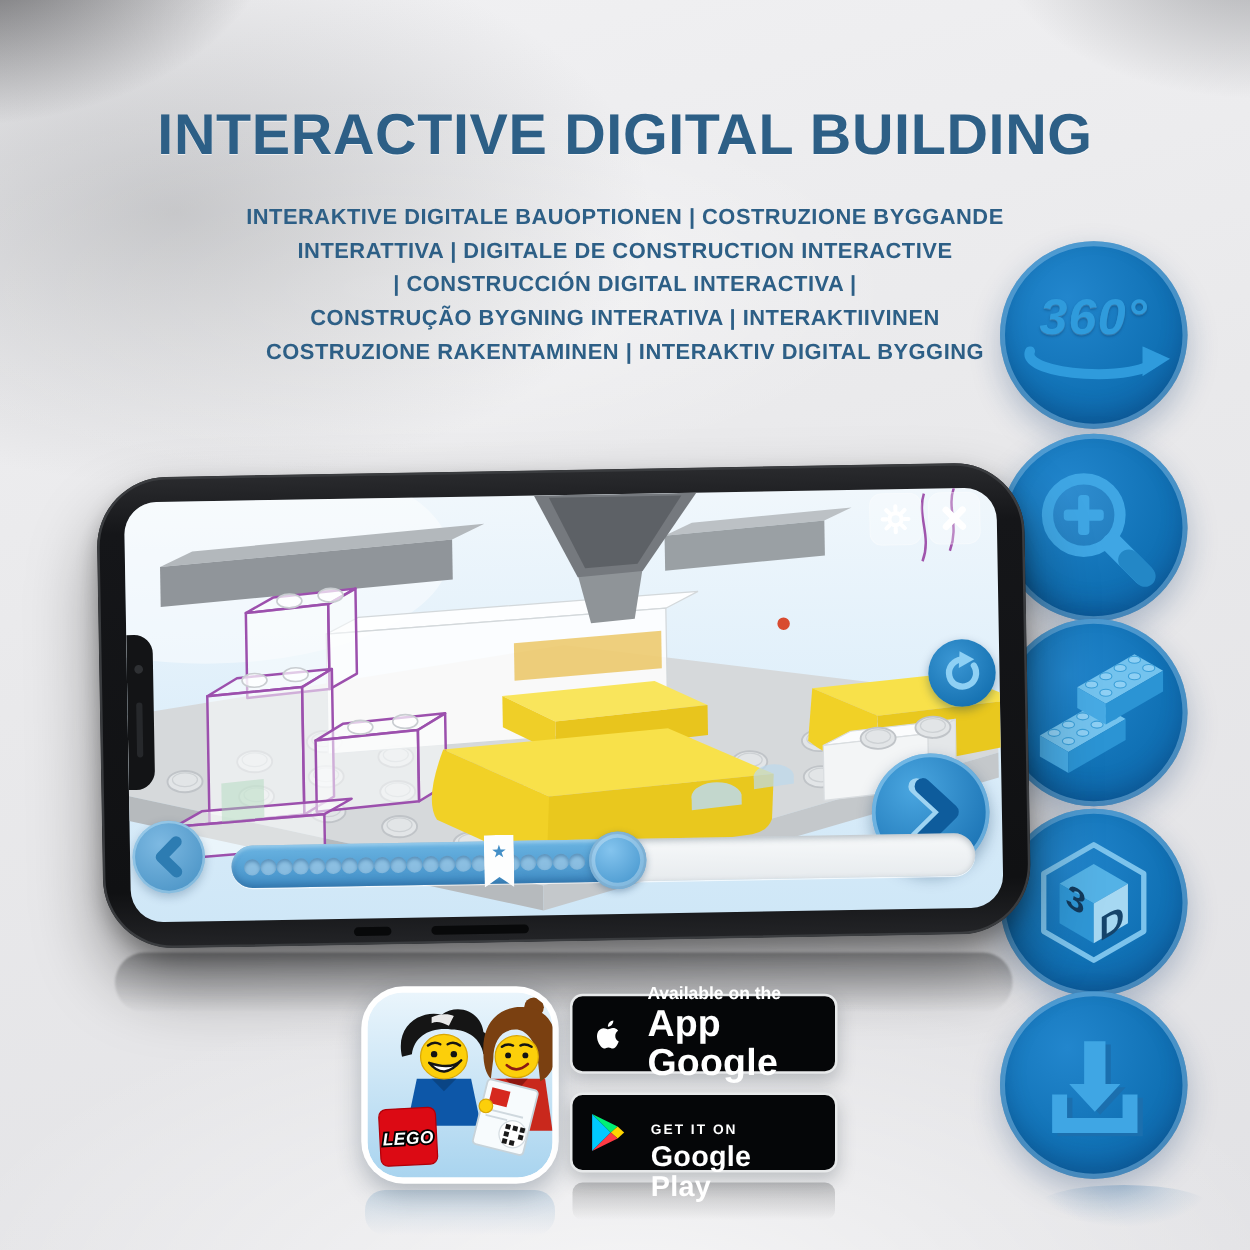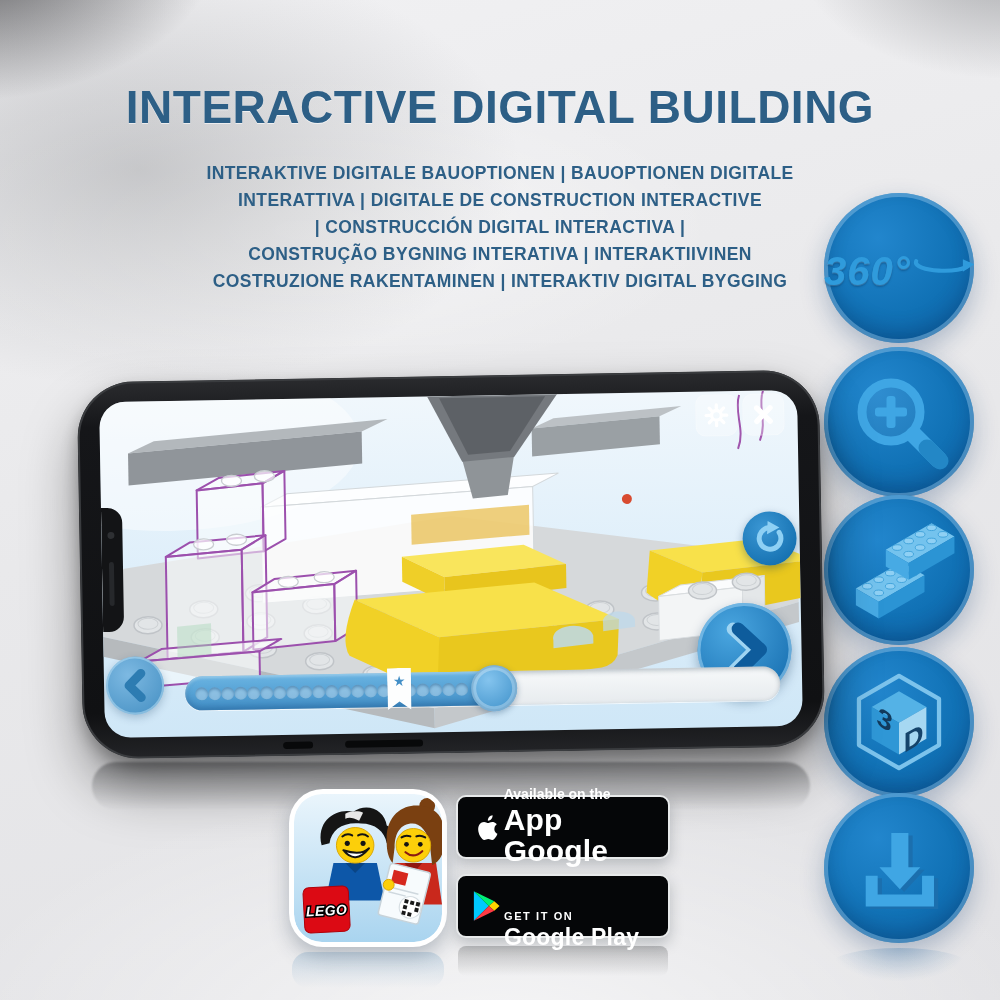--- a/index.html
+++ b/index.html
@@ -19,24 +19,24 @@
     position:absolute; top:80px; left:0; right:0; text-align:center;
     font-size:46px; font-weight:800; letter-spacing:.5px; color:#2d5f86;
     text-shadow:0 1px 0 rgba(255,255,255,.6);
   }
   .subtitle{
     position:absolute; top:160px; left:120px; width:760px; text-align:center;
     font-size:17.5px; line-height:27px; font-weight:bold; letter-spacing:.4px; color:#2d5f86;
   }
   
   .side-circle{
-    position:absolute; left:824px; width:150px; height:150px; border-radius:50%;
+    position:absolute; left:800px; width:150px; height:150px; border-radius:50%;
     background:radial-gradient(circle at 36% 30%, #2286cd 0%, #1172b6 55%, #0d61a4 100%);
     box-shadow:0 10px 24px rgba(20,60,110,.28), inset 0 0 0 4px rgba(145,198,236,.45), inset 0 -10px 20px rgba(0,30,70,.28);
-    display:flex; flex-direction:row; align-items:center; justify-content:center;
+    display:flex; flex-direction:column; align-items:center; justify-content:center;
   }
   .c-360{top:193px;} .c-zoom{top:347px;} .c-brick{top:495px;} .c-3d{top:647px;} .c-dl{top:793px;}
   .deg-label{
     font-size:40px; font-weight:800; letter-spacing:1px; color:#2f9bdc; font-style:italic;
     text-shadow:0 2px 2px rgba(8,48,88,.4), 0 1px 0 rgba(160,215,250,.4); margin-top:6px;
   }
   
   .phone{
     position:absolute; left:80px; top:376px; width:742px; height:377px; border-radius:56px;
     background:linear-gradient(180deg,#2a2b2e 0%, #151619 12%, #101113 88%, #232427 100%);
@@ -97,21 +97,21 @@
   }
   
   .app-icon{
     position:absolute; left:289px; top:789px; width:158px; height:158px; border-radius:34px;
     background:#fff; padding:5px; box-shadow:0 8px 20px rgba(40,60,80,.3);
   }
   .app-icon svg{ border-radius:28px; display:block; }
   .badge{
     position:absolute; left:456px; width:214px; height:64px; border-radius:10px;
     background:#050608; border:2px solid #e7e9ea; color:#fff;
-    display:flex; align-items:center; padding:0 14px; gap:2px;
+    display:flex; align-items:center; padding:0 14px; gap:19px;
     box-shadow:0 6px 14px rgba(40,50,60,.25);
   }
   .b-appstore{ top:795px; } .b-gplay{ top:874px; }
   .badge .txt{ display:flex; flex-direction:column; line-height:1.05; }
   .b-appstore .tag{ font-size:14px; font-weight:bold; margin-bottom:2px;}
   .b-appstore .name{ font-size:30px; font-weight:600; letter-spacing:.2px;}
   .b-gplay .tag{ font-size:11px; font-weight:bold; letter-spacing:1.6px; margin-bottom:3px;margin-top:48px;}
   .b-gplay .name{ font-size:23px; font-weight:600; letter-spacing:.2px;}
   
   .refl{ position:absolute; pointer-events:none; }
@@ -124,21 +124,21 @@
   .r-dl{ left:830px; top:948px; width:138px; height:34px; border-radius:50%;
     background:radial-gradient(ellipse at 50% 0%, rgba(17,95,160,.22), rgba(17,95,160,0) 70%);}
 </style>
 </head>
 <body>
 
 <div class="canvas">
 
   <div class="title">INTERACTIVE DIGITAL BUILDING</div>
   <div class="subtitle">
-    <div>INTERAKTIVE DIGITALE BAUOPTIONEN | BAUOPTIONEN DIGITALE</div>
+    <div>INTERAKTIVE DIGITALE BAUOPTIONEN | COSTRUZIONE BYGGANDE</div>
     <div>INTERATTIVA | DIGITALE DE CONSTRUCTION INTERACTIVE</div>
     <div>| CONSTRUCCIÓN DIGITAL INTERACTIVA |</div>
     <div>CONSTRUÇÃO BYGNING INTERATIVA | INTERAKTIIVINEN</div>
     <div>COSTRUZIONE RAKENTAMINEN | INTERAKTIV DIGITAL BYGGING</div>
   </div>
 
   <div class="side-circle c-360">
     <div class="deg-label">360°</div>
     <svg width="122" height="34" viewBox="0 0 122 34">
       <path d="M10 4 C 2 24, 100 30, 112 10" fill="none" stroke="#2f9bdc" stroke-width="8" stroke-linecap="round"></path>

